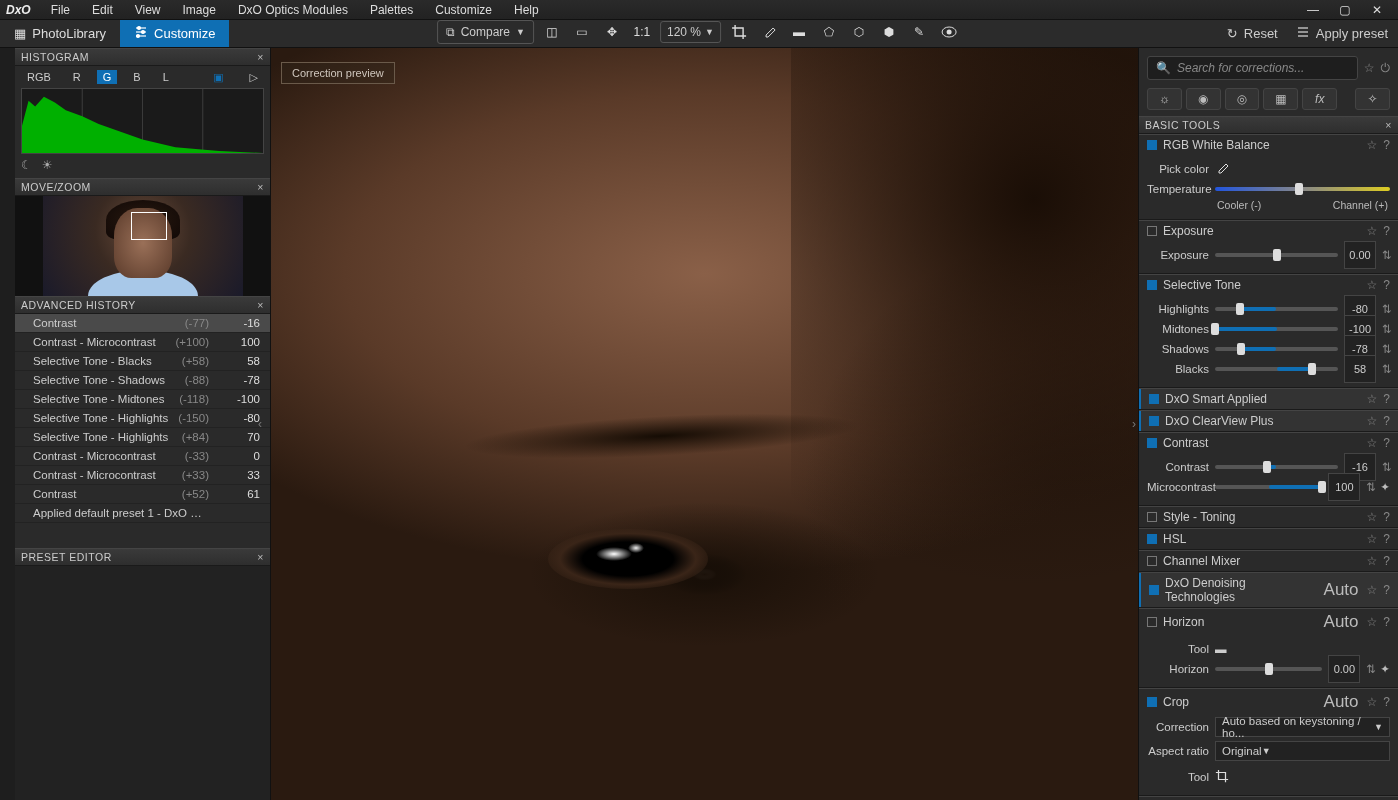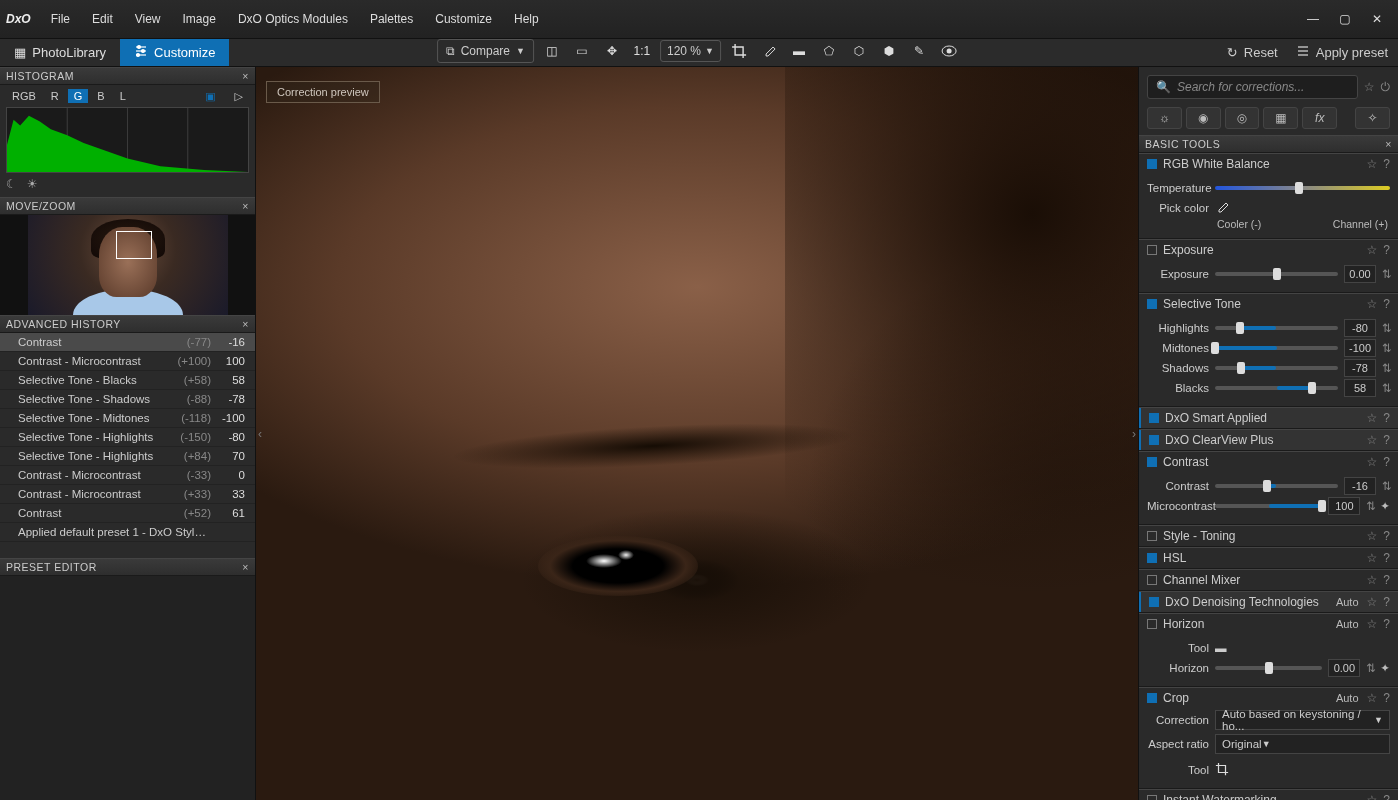--- a/index.html
+++ b/index.html
@@ -9,21 +9,21 @@
   font-family: "Segoe UI", Arial, sans-serif;
   font-size: 12px;
   color: #ccc;
   overflow: hidden;
   display: flex;
   flex-direction: column;
 }
 
 
 .menubar {
-  height: 39px;
+  height: 20px;
   background: linear-gradient(#2a2a2a, #222);
   display: flex;
   align-items: center;
   padding: 0 6px;
   gap: 2px;
   border-bottom: 1px solid #111;
 }
 .menubar .logo { font-weight: bold; font-style: italic; font-size: 12px; color: #eee; margin-right: 8px; }
 .menubar .menu-item { padding: 19px 10px; color: #ddd; cursor: default; }
 .menubar .spacer { flex: 1; }
@@ -56,20 +56,21 @@
 .zoom-pill { border: 1px solid #555; border-radius: 3px; padding: 0 6px; height: 22px; display: flex; align-items: center; gap: 4px; }
 .reset-btn, .apply-btn { display: flex; align-items: center; gap: 6px; font-size: 13px; }
 .reset-btn { padding: 0 8px; }
 
 
 .main {
   flex: 1;
   display: flex;
   position: relative;
   overflow: hidden;
+  padding-left: 15px;
 }
 .left-col {
   width: 256px;
   background: #2a2a2a;
   display: flex; flex-direction: column;
   border-right: 1px solid #111;
 }
 .center-col {
   flex: 1;
   background: #352115;
@@ -91,21 +92,21 @@
   padding: 0 6px;
   border-top: 1px solid #444;
   border-bottom: 1px solid #1a1a1a;
   font-size: 10.5px; letter-spacing: 0.5px;
 }
 .panel-header .ttl { flex: 1; }
 .panel-header .x { color: #bbb; }
 
 
 .histo-body { padding: 2px 6px 6px; }
-.channel-tabs { display: flex; gap: 3px; align-items: center; height: 18px; }
+.channel-tabs { display: flex; gap: 10px; align-items: center; height: 18px; }
 .channel-tabs span { padding: 1px 6px; font-size: 11px; }
 .channel-tabs .sel { background: #0f6fb4; color: #fff; }
 .channel-tabs .spacer { flex: 1; }
 .histo-canvas {
   height: 66px; border: 1px solid #444; background: #1a1a1a; margin-top: 2px;
   position: relative; overflow: hidden;
 }
 .histo-canvas .bars {
   position: absolute; left: 0; bottom: 0; width: 100%; height: 100%;
 }
@@ -129,21 +130,21 @@
 
 .history-list { flex: 1; overflow-y: auto; }
 .hist-item {
   display: flex; align-items: center;
   padding: 3px 10px 3px 18px;
   font-size: 11.5px;
   border-bottom: 1px solid #222;
 }
 .hist-item.selected { background: #4a4a4a; }
 .hist-item .name { flex: 1; white-space: nowrap; overflow: hidden; text-overflow: ellipsis; }
-.hist-item .delta { color: #888; margin-right: 6px; }
+.hist-item .delta { color: #888; margin-right: 23px; }
 .hist-item .val { min-width: 28px; text-align: right; color: #ddd; }
 
 
 .preset-body { flex: 1; background: #222; }
 
 
 .center-badge {
   position: absolute; left: 10px; top: 14px;
   border: 1px solid #6a5a4a; background: rgba(50,40,30,0.35);
   padding: 4px 10px; color: #cfc6bd; font-size: 11px;
@@ -196,40 +197,40 @@
   display: flex; align-items: center; gap: 6px;
   padding: 3px 8px;
   font-size: 12px;
 }
 .tool-header.hl { background: #333; border-left: 2px solid #0f6fb4; }
 .tool-header .chk {
   width: 10px; height: 10px; border: 1px solid #777;
 }
 .tool-header .chk.on { background: #0f6fb4; border-color: #0f6fb4; }
 .tool-header .ttl { flex: 1; }
-.tool-header .auto { color: #bbb; font-size: 11px; margin-right: 2px; }
+.tool-header .auto { color: #bbb; font-size: 17px; margin-right: 2px; }
 .tool-header .star { color: #888; }
 .tool-header .q { color: #888; }
 
 .tool-body { padding: 4px 8px 8px; }
 .param-row { display: flex; align-items: center; gap: 6px; height: 20px; font-size: 11.5px; }
 .param-row .lbl { width: 62px; text-align: right; color: #ccc; }
 .param-row .slider {
   flex: 1; height: 4px; background: #555; position: relative; border-radius: 2px;
 }
 .param-row .slider.grad { background: linear-gradient(90deg, #2255dd, #888 50%, #ddcc22); }
 .param-row .slider .thumb {
   position: absolute; top: -4px; width: 8px; height: 12px;
   background: #ddd; border-radius: 2px; transform: translateX(-50%);
 }
 .param-row .slider .fill {
   position: absolute; top: 0; height: 100%; background: #0f6fb4; border-radius: 2px;
 }
 .param-row .num {
-  width: 32px; height: 18px; background: #222; border: 1px solid #444; text-align: center;
+  width: 32px; height: 28px; background: #222; border: 1px solid #444; text-align: center;
   display: flex; align-items: center; justify-content: center; font-size: 11px;
 }
 .param-row .spin { width: 8px; color: #888; }
 .param-row .wand { color: #bbb; }
 
 .temp-labels { display: flex; justify-content: space-between; font-size: 10.5px; color: #bbb; padding: 0 2px 0 70px; }
 
 .select-row { display: flex; align-items: center; gap: 6px; padding: 2px 8px; font-size: 11.5px; }
 .select-row .lbl { width: 62px; text-align: right; }
 .select-row .sel {
@@ -506,32 +507,32 @@
 
       <div class="tool-panel">
         <div class="tool-header">
           <span class="chk on"></span>
           <span class="ttl">RGB White Balance</span>
           <span class="star">☆</span>
           <span class="q">?</span>
         </div>
         <div class="tool-body">
           <div class="param-row">
-            <span class="lbl">Temperature</span>
-            <div class="slider grad">
-              <div class="thumb" style="left:48%;"></div>
-            </div>
-          </div>
-          <div class="param-row">
             <span class="lbl">Pick color</span>
             <span>
               <svg width="14" height="14" viewBox="0 0 14 14">
                   <path d="M11 3l-7 7v2h2l7-7z" stroke="#ddd" fill="none"></path>
                 </svg>
             </span>
+          </div>
+          <div class="param-row">
+            <span class="lbl">Temperature</span>
+            <div class="slider grad">
+              <div class="thumb" style="left:48%;"></div>
+            </div>
           </div>
           <div class="temp-labels">
             <span>Cooler (-)</span>
             <span>Channel (+)</span>
           </div>
         </div>
       </div>
 
       <div class="tool-panel">
         <div class="tool-header">

